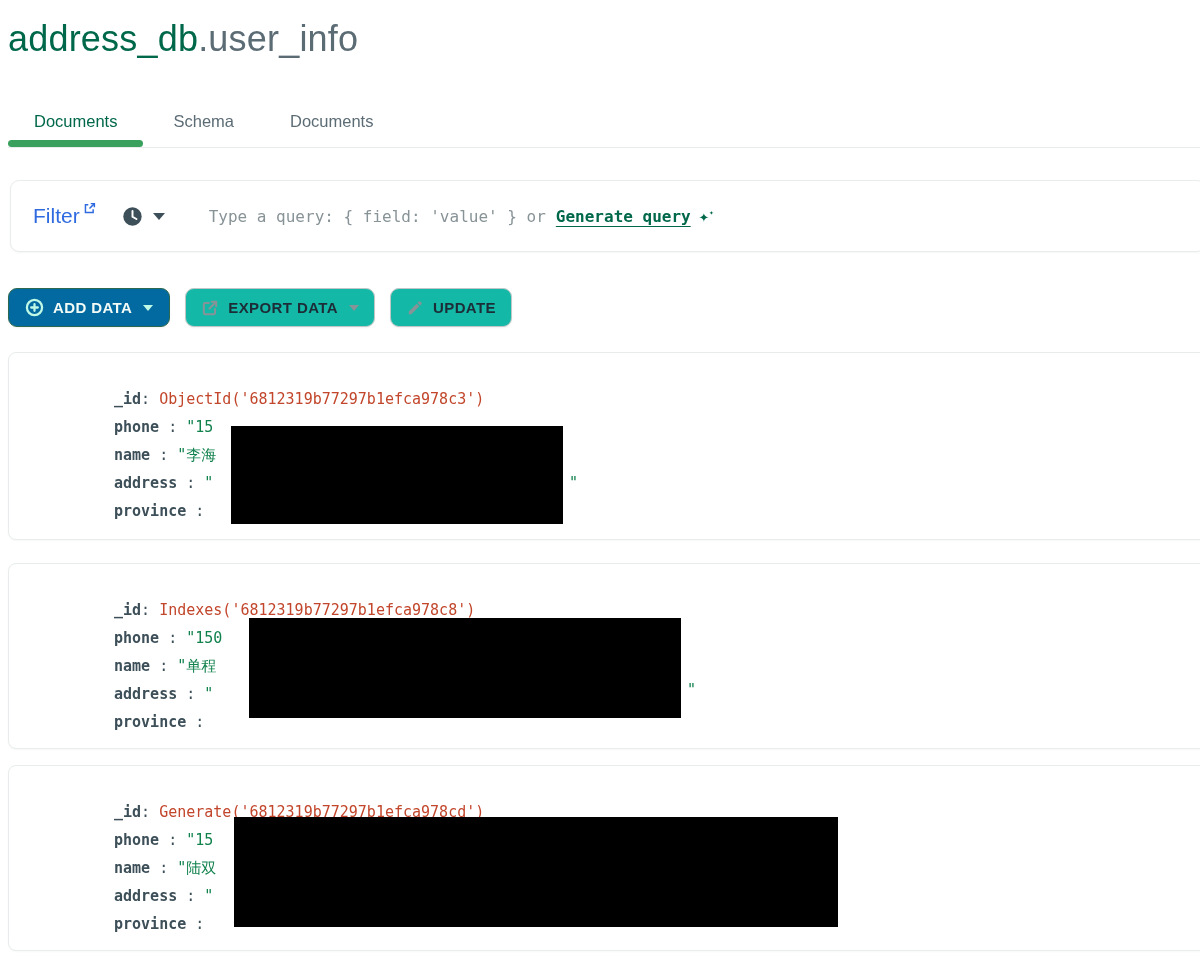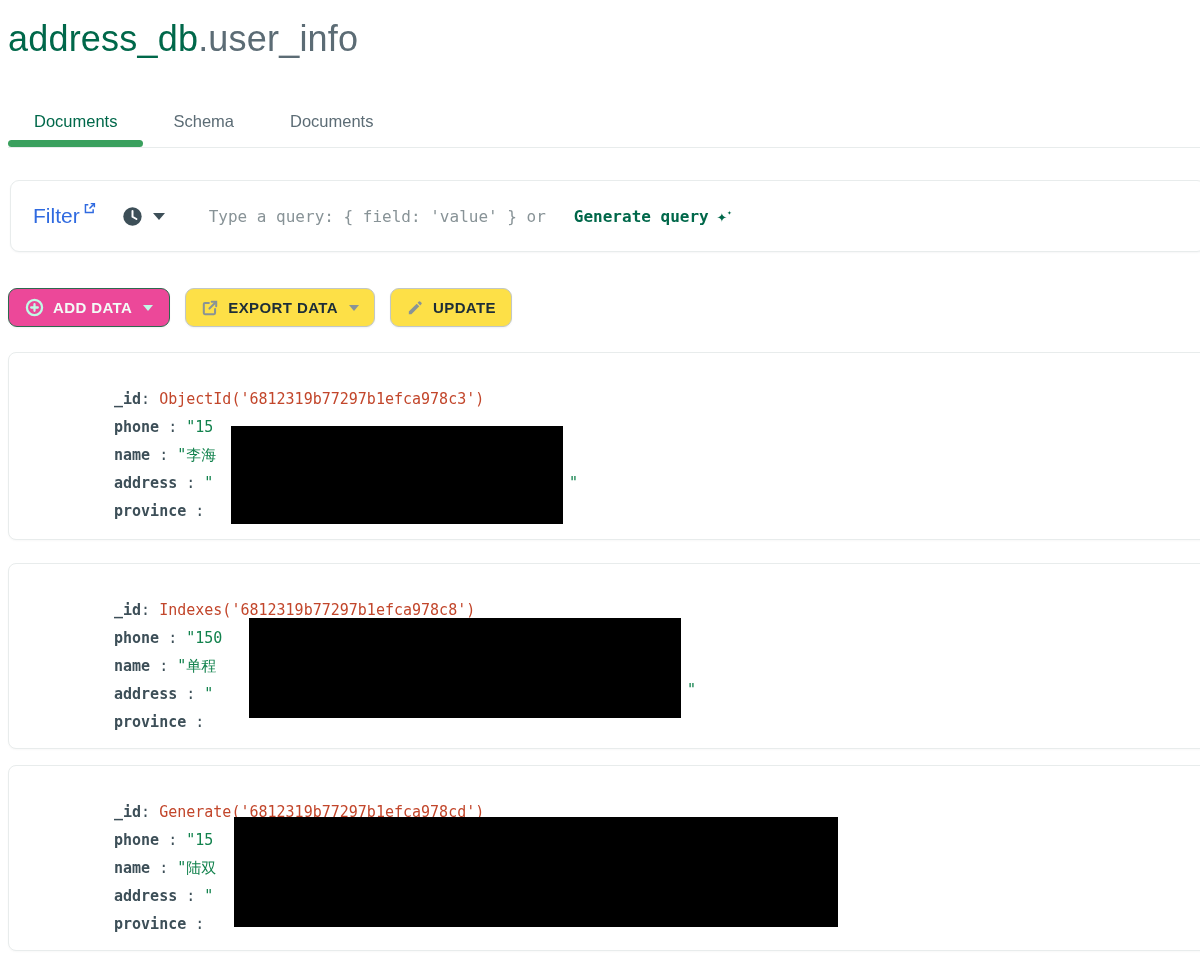--- a/index.html
+++ b/index.html
@@ -27,35 +27,35 @@
     border:1px solid #e8ecec; border-radius:9px; background:#fff; display:flex; align-items:center;
     box-shadow:0 1px 2px rgba(0,30,43,.04); }
   .filter-link { display:flex; align-items:flex-start; margin-left:22px; color:#2f6ae0;
     font-size:21px; cursor:pointer; }
   .filter-link svg { margin-left:3px; margin-top:-2px; }
   .history-btn { display:flex; align-items:center; margin-left:26px; cursor:pointer; }
   .history-btn .caret { margin-left:10px; width:0; height:0; border-left:6px solid transparent;
     border-right:6px solid transparent; border-top:7px solid #3d4f58; }
   .qtext { margin-left:44px; font-family:"DejaVu Sans Mono","Liberation Mono",monospace;
     font-size:16px; color:#889397; white-space:nowrap; }
-  .gen-link { color:#00684A; font-weight:700; text-underline-offset:4px;
-    cursor:pointer; margin-left:28px; }
+  .gen-link { color:#00684A; font-weight:700; text-decoration:underline; text-underline-offset:4px;
+    cursor:pointer; margin-left:10px; }
   .sparkle { position:relative; color:#00684A; margin-left:8px; font-style:normal; }
   .sparkle::before { content:"✦"; font-size:17px; }
   .sparkle::after { content:"✦"; font-size:8px; position:relative; top:-7px; left:0px; }
 
   
   .toolbar { position:absolute; left:8px; top:288px; display:flex; gap:15px; }
   .btn { height:39px; display:flex; align-items:center; border-radius:9px; font-size:15px;
     font-weight:700; letter-spacing:.4px; cursor:pointer; padding:0 15px;
-    border:1px solid #c1c7c6; background:#fde047; color:#1c2d38; box-shadow:0 1px 2px rgba(0,30,43,.06); }
+    border:1px solid #c1c7c6; background:#14b8a6; color:#1c2d38; box-shadow:0 1px 2px rgba(0,30,43,.06); }
   .btn svg { margin-right:9px; }
   .btn .caret { margin-left:11px; width:0; height:0; border-left:5.5px solid transparent;
     border-right:5.5px solid transparent; border-top:6.5px solid #889397; }
-  .btn.primary { background:#ec4899; border-color:#2d694f; color:#f3fbf7; padding:0 16px;text-align:center; }
+  .btn.primary { background:#0369a1; border-color:#2d694f; color:#f3fbf7; padding:0 16px;text-align:center; }
   .btn.primary .caret { border-top-color:#C0FAE6; }
   .btn + .btn { }
 
   
   .doc-card { position:absolute; left:8px; width:1200px; min-height:186px;
     border:1px solid #e8ecec; border-radius:8px; background:#fff;
     box-shadow:0 1px 2px rgba(0,30,43,.03);
     padding:32px 0 0 105px;
     font-family:"DejaVu Sans Mono","Liberation Mono",monospace; font-size:15px; }
   .doc-card.c0 { top:352px; height:188px; }

